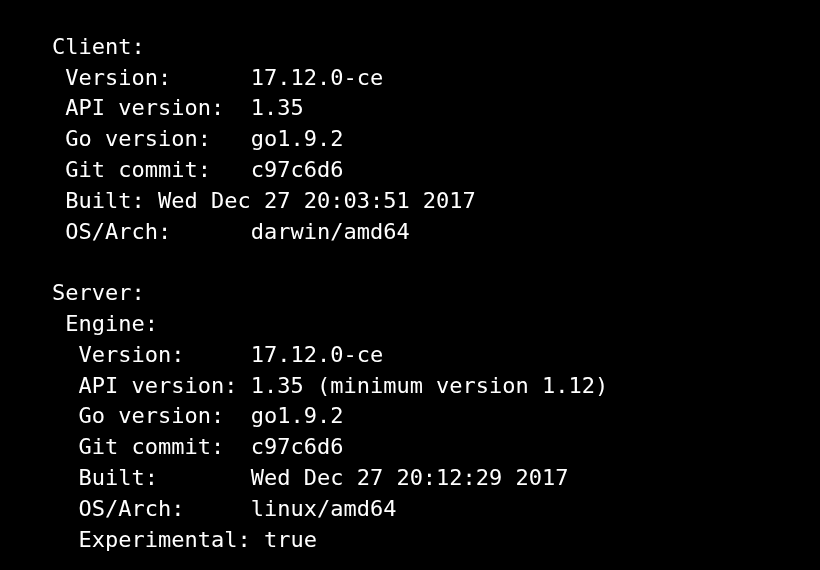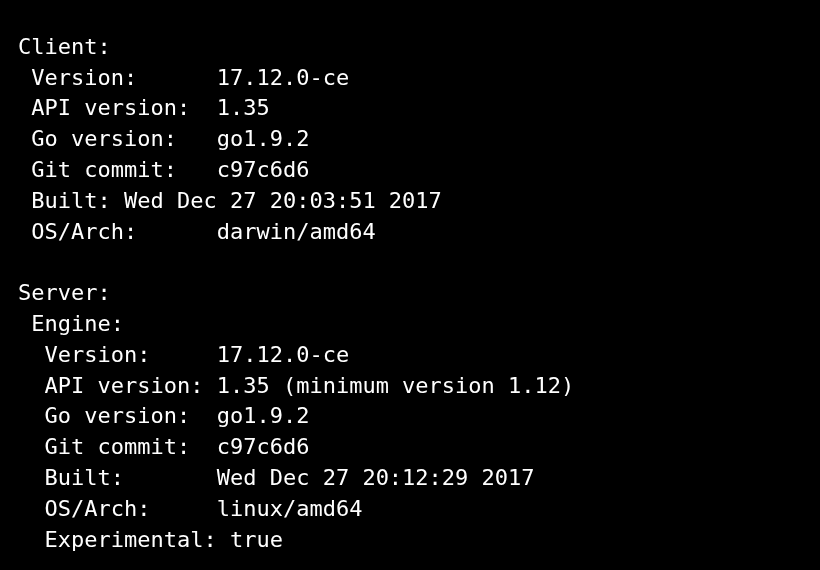--- a/index.html
+++ b/index.html
@@ -11,20 +11,21 @@
       font-size: 22px;
       line-height: 1.4;
       width: 820px;
       height: 570px;
       overflow: hidden;
       border-bottom: 3px solid #d8d8d8;
     }
     .terminal {
       padding: 1px 18px;
       white-space: pre;
+      margin-left: 34px;
     }
     .line {
       white-space: pre;
     }
   </style>
 </head>
 <body>
 
 <div class="terminal">
 <span class="line">Client:</span>

